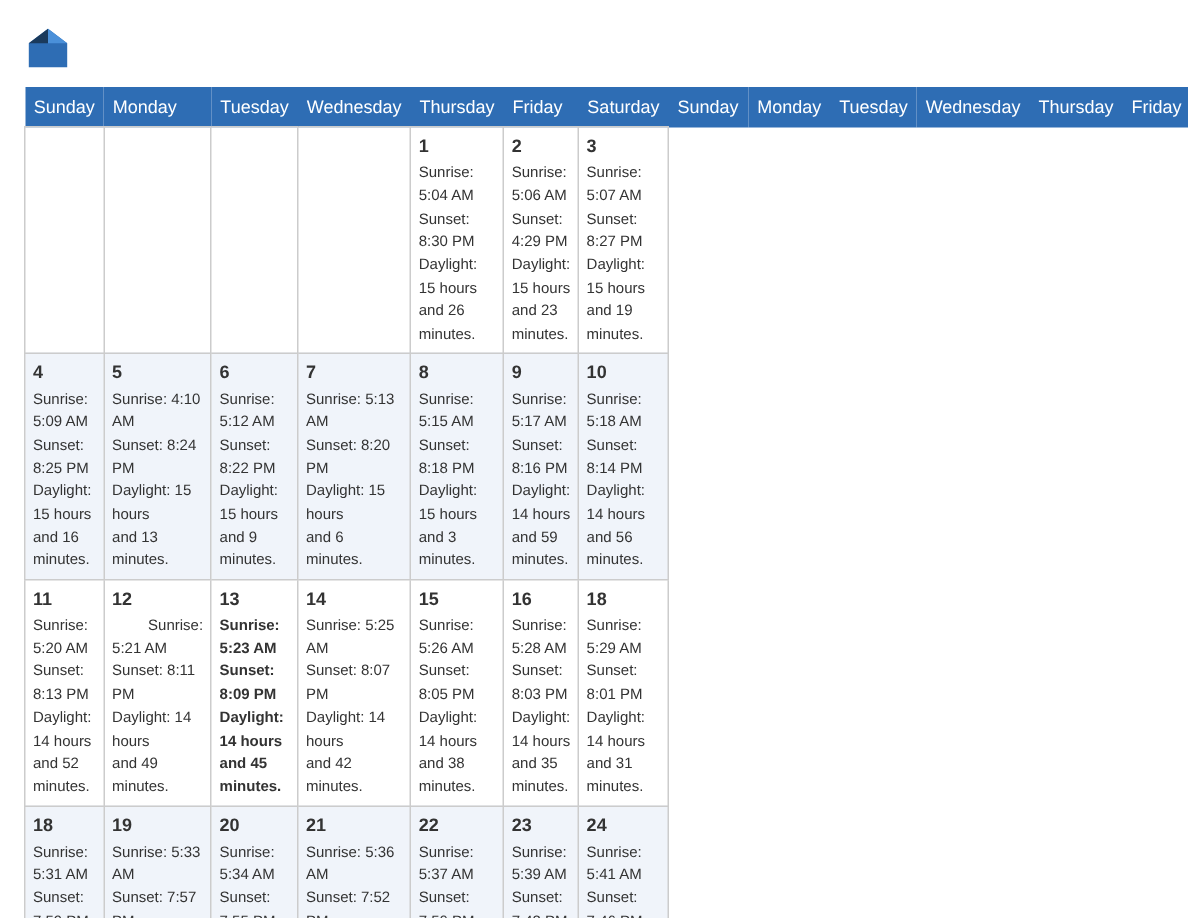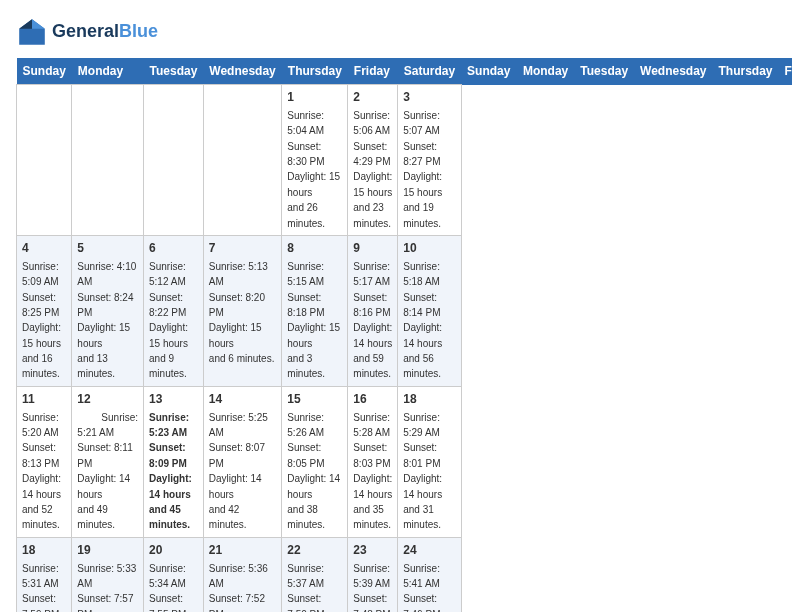--- a/index.html
+++ b/index.html
@@ -50,21 +50,21 @@
       width: 100%;
       border-collapse: collapse;
       font-size: 11px;
     }
     th {
       background-color: #2e6db4;
       color: white;
       text-align: left;
       padding: 6px 6px;
       font-size: 12px;
-      font-weight: bold;
+      font-weight: normal;
     }
     td {
       border: 1px solid #ccc;
       vertical-align: top;
       padding: 4px 5px;
       width: calc(100% / 7);
       height: 80px;
       color: #333;
       line-height: 1.4;
     }
@@ -95,23 +95,20 @@
 </head>
 <body>
 
 <div class="header-section">
   <div class="logo">
     <svg class="logo-icon" viewBox="0 0 40 40">
       <polygon points="20,4 36,16 36,36 4,36 4,16" fill="#2e6db4"></polygon>
       <polygon points="20,4 36,16 20,16" fill="#4a90d9"></polygon>
       <polygon points="20,4 4,16 20,16" fill="#1a3a5c"></polygon>
     </svg>
-    <div class="logo-text">
-      <div>General<span>Blue</span></div>
-    </div>
   </div>
   <div class="title-section">
     <div class="month-title"></div>
     <div class="location-title"></div>
   </div>
 </div>
 
 <table>
   <thead>
     <tr>

